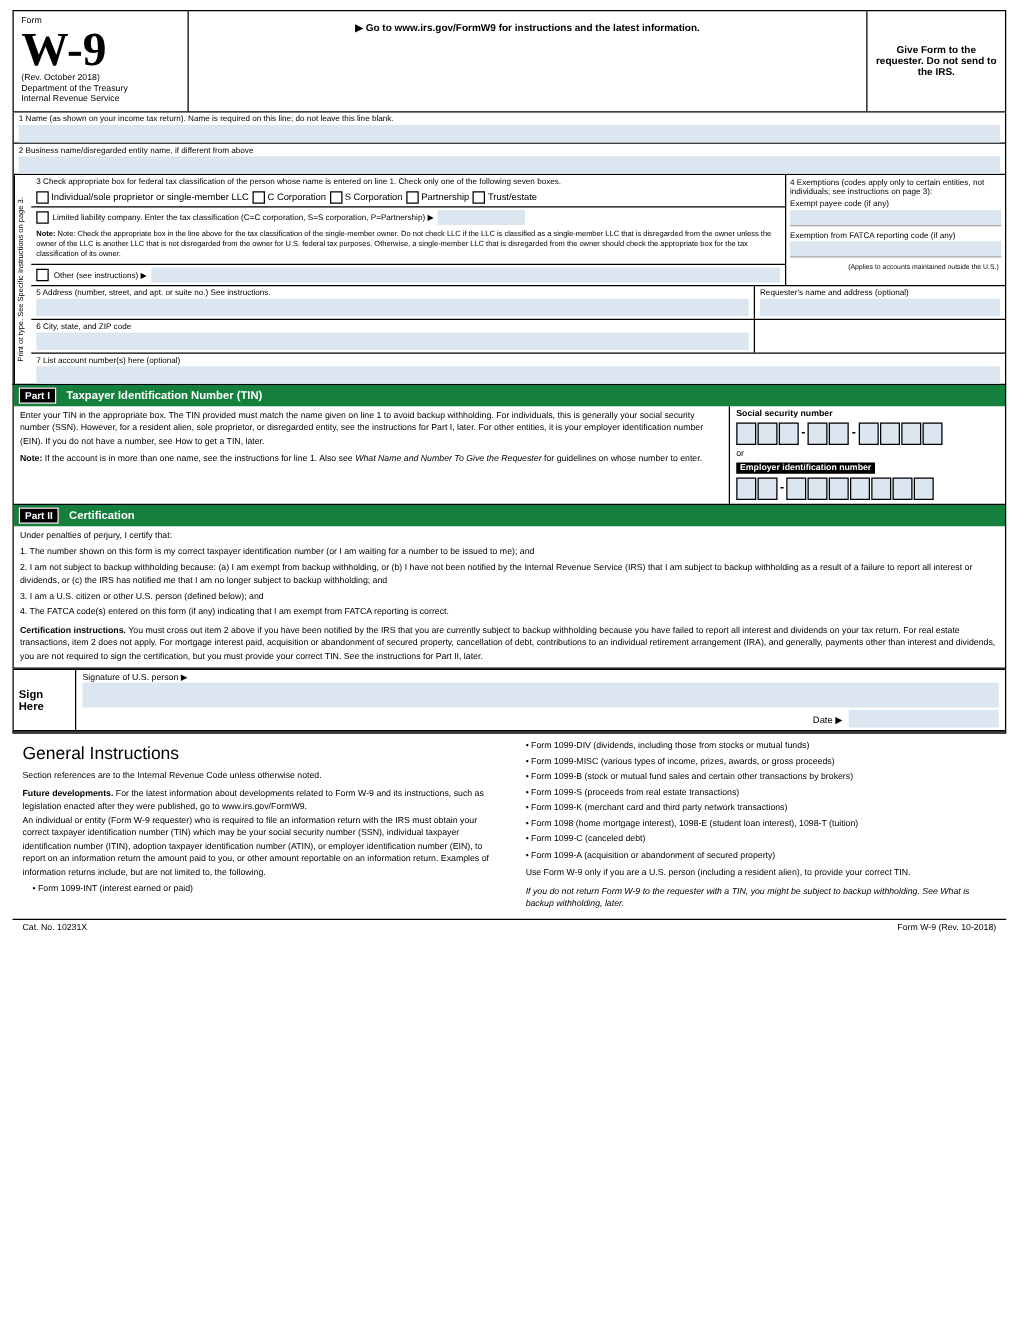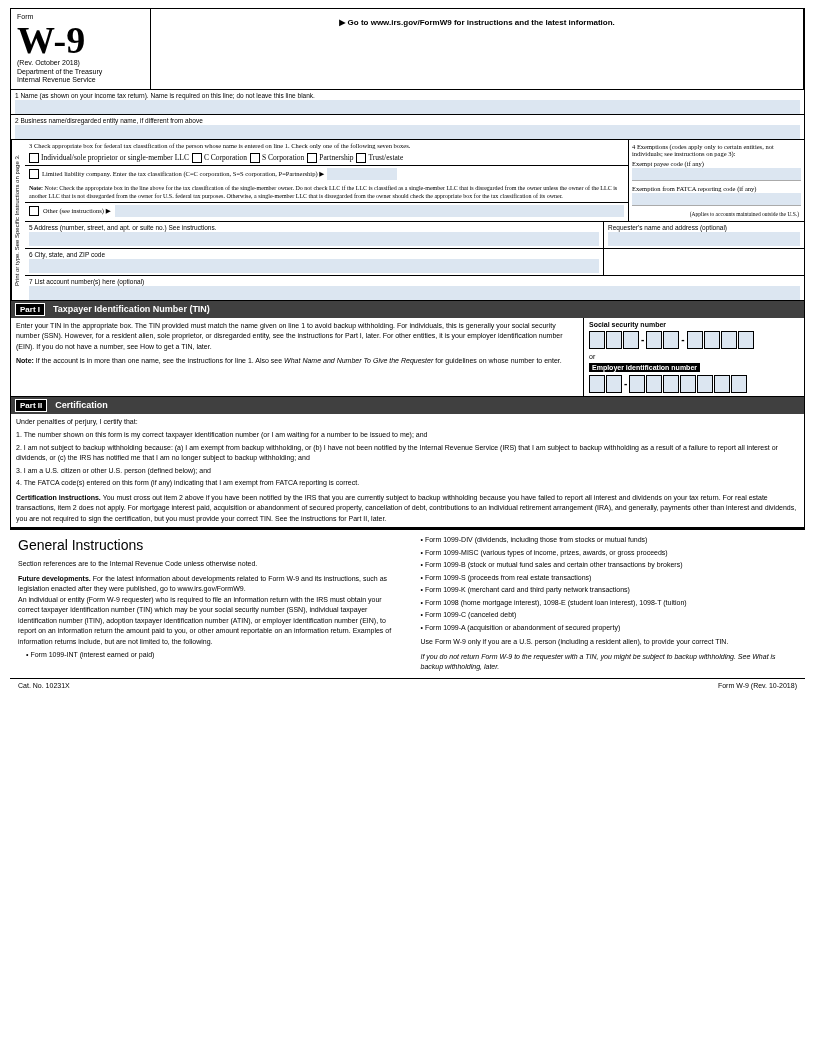--- a/index.html
+++ b/index.html
@@ -103,21 +103,20 @@
       border-right: 1px solid #000;
       padding: 4px 2px;
       text-align: center;
       flex-shrink: 0;
       width: 14px;
     }
     
     
     .row3-container {
       display: flex;
-      font-family: Liberation Serif, serif;
     }
     .row3-main {
       flex: 1;
       border-right: 1px solid #000;
     }
     .row3-right {
       width: 175px;
       font-size: 6.5px;
       padding: 3px;
     }
@@ -170,21 +169,21 @@
     .address-right {
       width: 200px;
       padding: 2px 4px;
     }
     
     
     .part-header {
       display: flex;
       align-items: center;
       gap: 8px;
-      background: #404040;
+      background: #15803d;
       padding: 2px 4px;
     }
     .part-label {
       color: #fff;
       font-weight: bold;
       font-size: 8px;
       background: #000;
       padding: 1px 4px;
       border: 1px solid #fff;
     }
@@ -377,20 +376,23 @@
       <div class="form-label">Form</div>
       <div class="w9-logo">
         <span class="w9-big">W-9</span>
       </div>
       <div class="form-label">(Rev. October 2018)</div>
       <div class="form-label">Department of the Treasury</div>
       <div class="form-label">Internal Revenue Service</div>
     </div>
     <div class="header-center">
       <p><strong>▶ Go to www.irs.gov/FormW9 for instructions and the latest information.</strong></p>
+    </div>
+    <div class="header-right">
+      <span>Give Form to the requester. Do not send to the IRS.</span>
     </div>
   </div>
 
   <div class="form-body">
 
     <div class="form-row row1">
       <div class="form-section">
         <div class="field-label">1  Name (as shown on your income tax return). Name is required on this line; do not leave this line blank.</div>
         <div class="input-line"></div>
       </div>
@@ -557,20 +559,34 @@
       <div style="margin-top: 3px;">1. The number shown on this form is my correct taxpayer identification number (or I am waiting for a number to be issued to me); and</div>
       <div style="margin-top: 2px;">2. I am not subject to backup withholding because: (a) I am exempt from backup withholding, or (b) I have not been notified by the Internal Revenue Service (IRS) that I am subject to backup withholding as a result of a failure to report all interest or dividends, or (c) the IRS has notified me that I am no longer subject to backup withholding; and</div>
       <div style="margin-top: 2px;">3. I am a U.S. citizen or other U.S. person (defined below); and</div>
       <div style="margin-top: 2px;">4. The FATCA code(s) entered on this form (if any) indicating that I am exempt from FATCA reporting is correct.</div>
       <div style="margin-top: 4px;">
         <strong>Certification instructions.</strong>
         <span>You must cross out item 2 above if you have been notified by the IRS that you are currently subject to backup withholding because you have failed to report all interest and dividends on your tax return. For real estate transactions, item 2 does not apply. For mortgage interest paid, acquisition or abandonment of secured property, cancellation of debt, contributions to an individual retirement arrangement (IRA), and generally, payments other than interest and dividends, you are not required to sign the certification, but you must provide your correct TIN. See the instructions for Part II, later.</span>
       </div>
     </div>
 
+    <div class="sign-section">
+      <div class="sign-label">
+        <div class="sign-here">Sign</div>
+        <div class="sign-here2">Here</div>
+      </div>
+      <div class="sign-body">
+        <div class="sign-sig-label">Signature of U.S. person ▶</div>
+        <div class="sign-sig-box"></div>
+        <div class="sign-date-row">
+          <span>Date ▶</span>
+          <div style="background:#dce6f1; height:14px; width:120px;"></div>
+        </div>
+      </div>
+    </div>
   </div>
 
   <div class="instructions-section">
     <div class="instructions-left">
       <div class="inst-title">General Instructions</div>
       <div>Section references are to the Internal Revenue Code unless otherwise noted.</div>
       <div style="margin-top: 4px;">
         <strong>Future developments.</strong>
         <span>For the latest information about developments related to Form W-9 and its instructions, such as legislation enacted after they were published, go to www.irs.gov/FormW9.</span>
       </div>

